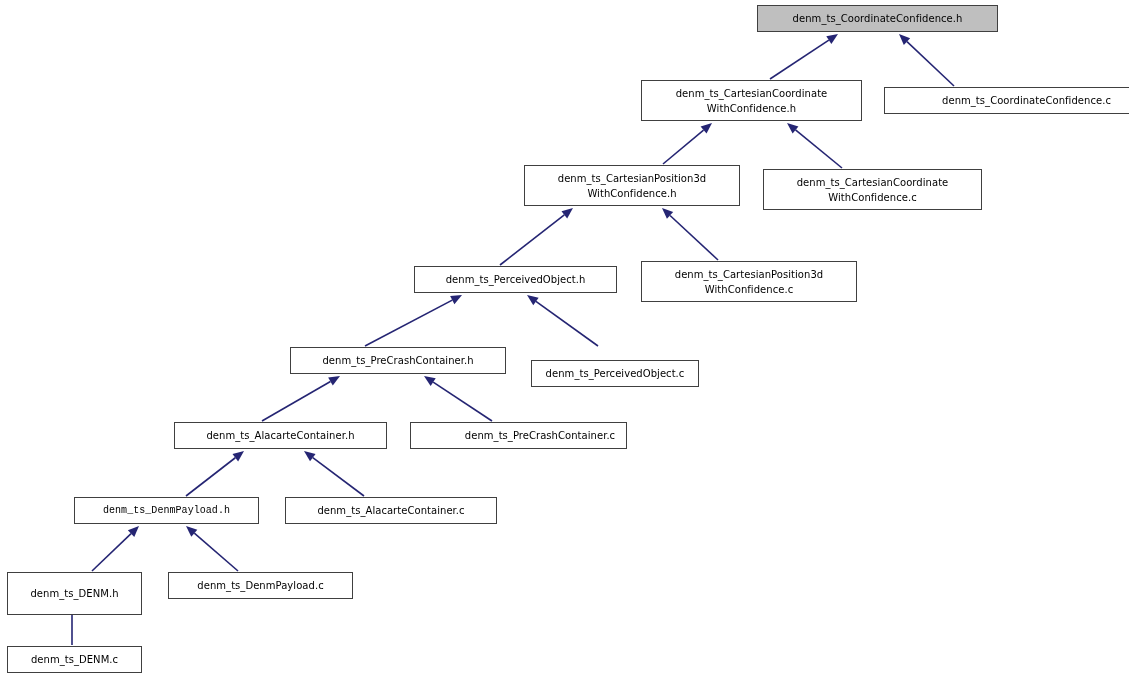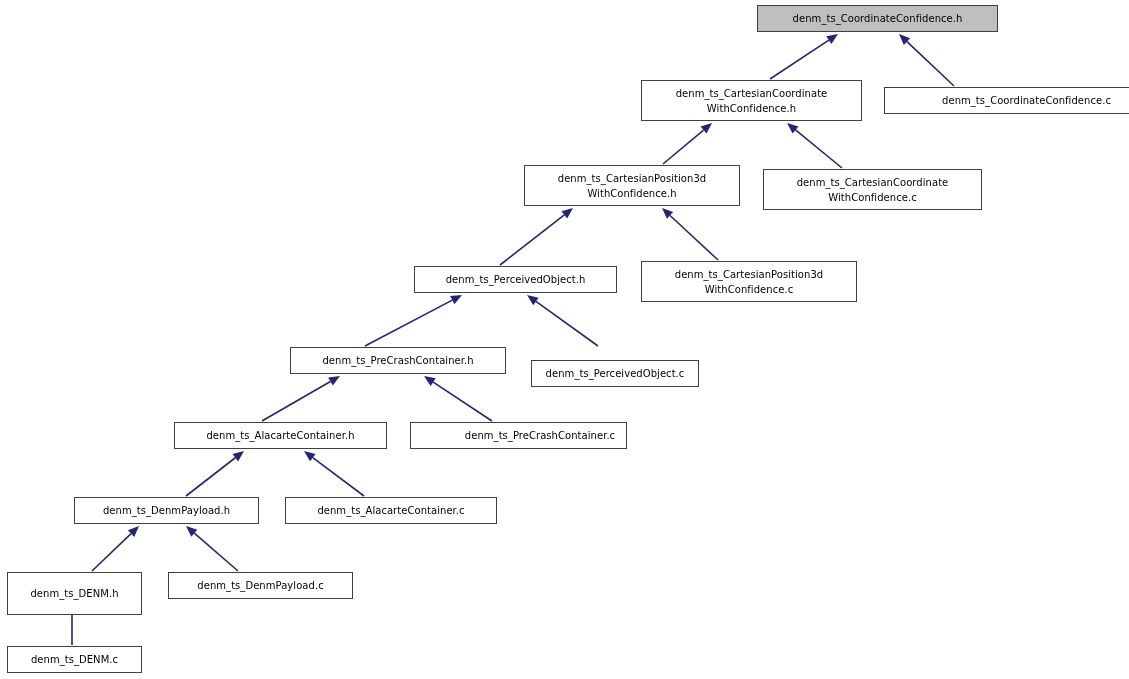--- a/index.html
+++ b/index.html
@@ -124,19 +124,19 @@
 WithConfidence.h</span></div>
       <div class="node" style="left: 763px; top: 169px; width: 219px; height: 41px;"><span class="label">denm_ts_CartesianCoordinate
 WithConfidence.c</span></div>
       <div class="node" style="left: 414px; top: 266px; width: 203px; height: 27px;"><span class="label">denm_ts_PerceivedObject.h</span></div>
       <div class="node" style="left: 641px; top: 261px; width: 216px; height: 41px;"><span class="label">denm_ts_CartesianPosition3d
 WithConfidence.c</span></div>
       <div class="node" style="left: 290px; top: 347px; width: 216px; height: 27px;"><span class="label">denm_ts_PreCrashContainer.h</span></div>
       <div class="node" style="left: 531px; top: 348px; width: 168px; height: 27px; margin-top: 12px;"><span class="label">denm_ts_PerceivedObject.c</span></div>
       <div class="node" style="left: 174px; top: 422px; width: 213px; height: 27px; align-items: center;"><span class="label">denm_ts_AlacarteContainer.h</span></div>
       <div class="node" style="left: 410px; top: 422px; width: 217px; height: 27px; padding-left: 43px;"><span class="label">denm_ts_PreCrashContainer.c</span></div>
-      <div class="node" style="left: 74px; top: 497px; width: 185px; height: 27px;"><span class="label">denm_ts_DenmPayload.h</span></div>
+      <div class="node" style="left: 74px; top: 497px; width: 185px; height: 27px; font-family: Liberation Mono, monospace;"><span class="label">denm_ts_DenmPayload.h</span></div>
       <div class="node" style="left: 285px; top: 497px; width: 212px; height: 27px;"><span class="label">denm_ts_AlacarteContainer.c</span></div>
       <div class="node" style="left: 7px; top: 572px; width: 135px; height: 43px;"><span class="label">denm_ts_DENM.h</span></div>
       <div class="node" style="left: 168px; top: 572px; width: 185px; height: 27px;"><span class="label">denm_ts_DenmPayload.c</span></div>
       <div class="node" style="left: 7px; top: 646px; width: 135px; height: 27px;"><span class="label">denm_ts_DENM.c</span></div>
     </div>
 </div>
 
 </body></html>

